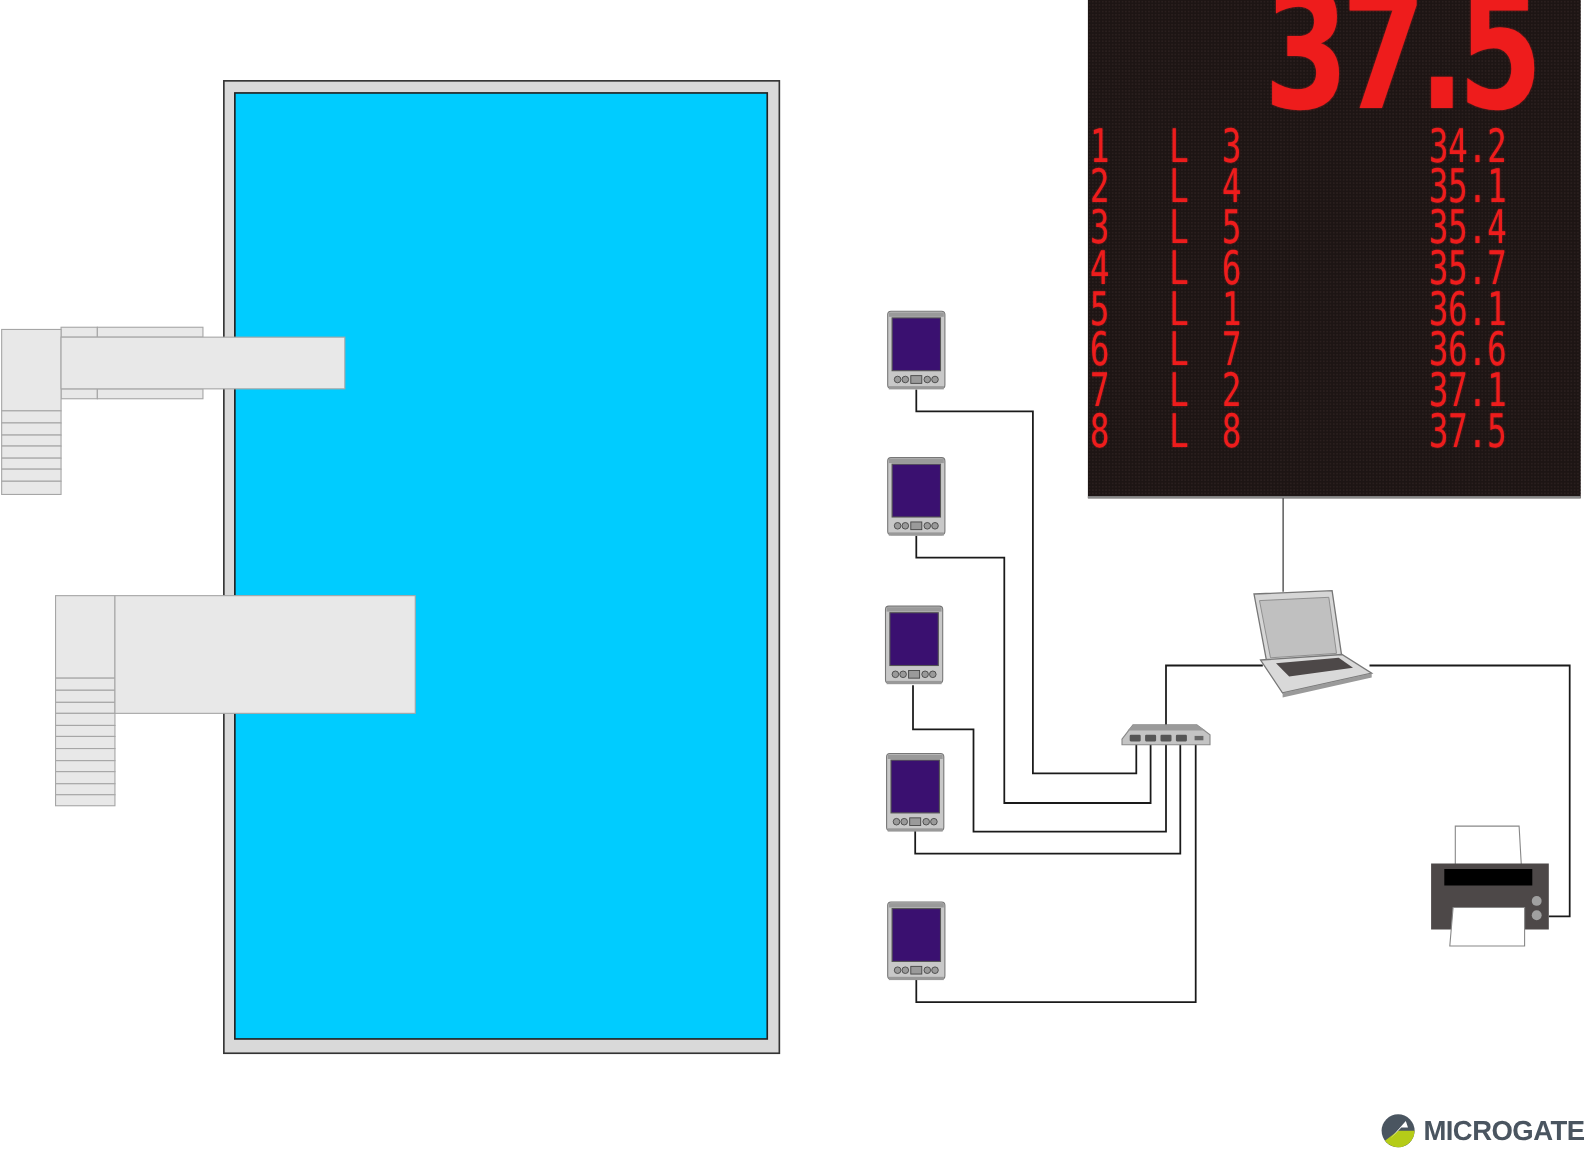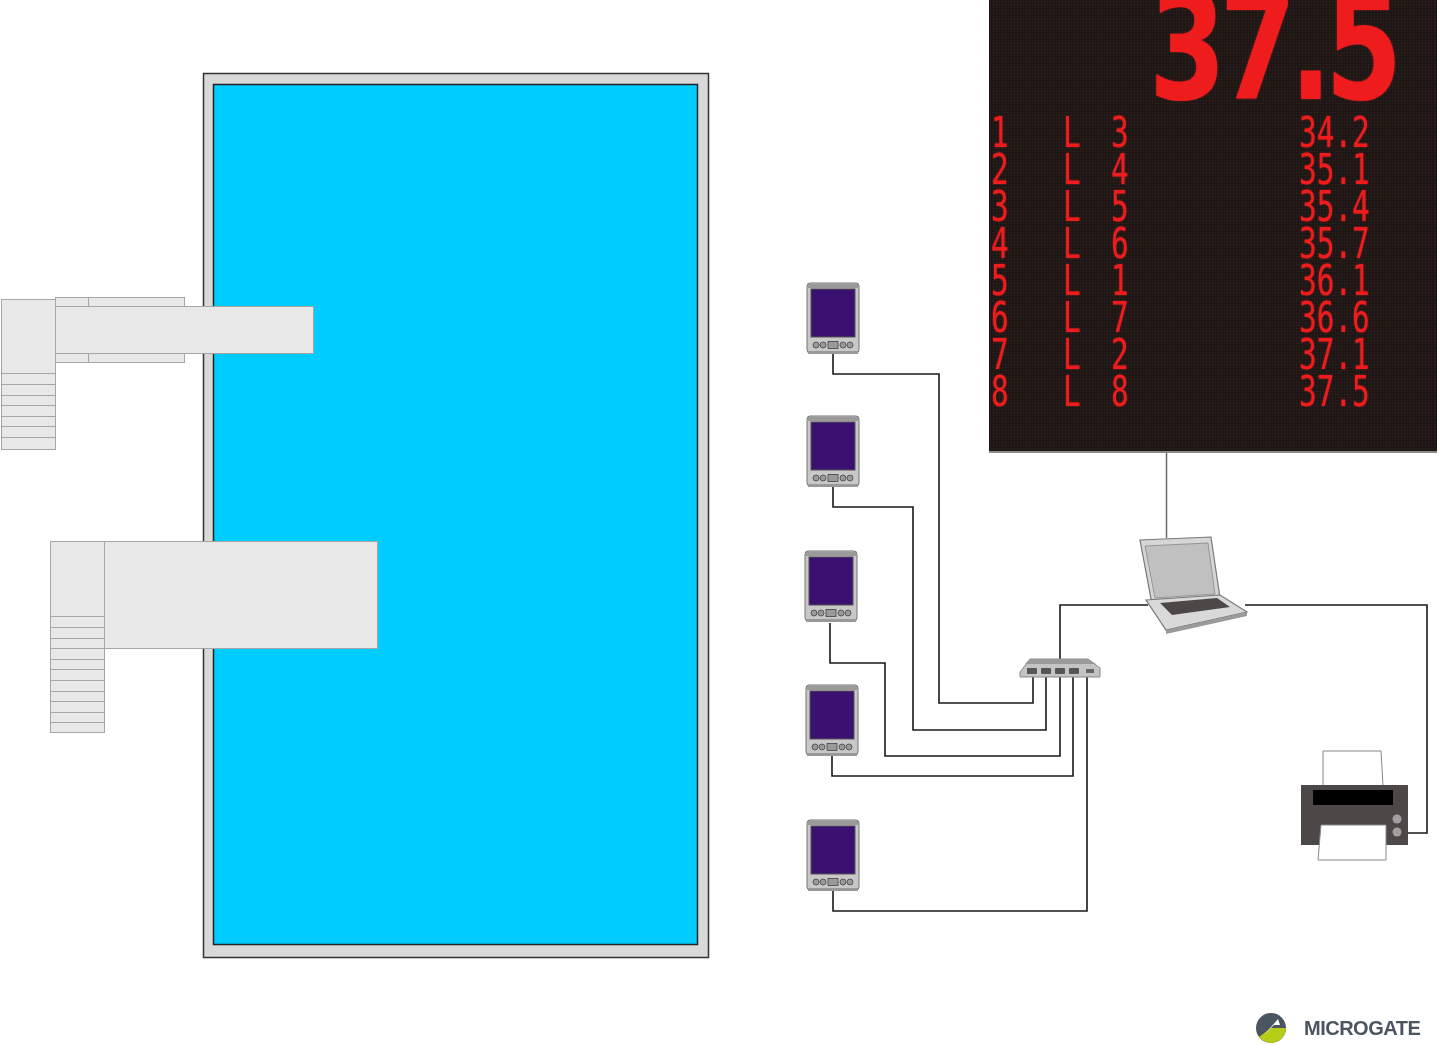--- a/index.html
+++ b/index.html
@@ -24,21 +24,21 @@
     }
     .sb-row { position: absolute; left: 0; width: 448px; height: 37px; font-size: 42px; line-height: 37px; }
     .sb-row span { position: absolute; top: 0; transform: scaleX(0.7); transform-origin: left top; }
     .sb-rank { left: 2px; }
     .sb-lane { left: 74px; }
     .sb-lanenum { left: 122px; }
     .sb-time { left: 310px; }
 
     
     #logo { position: absolute; left: 1256px; top: 1010px; height: 36px; display: flex; align-items: center; }
-    #logo-text { font-size: 20px; font-weight: bold; color: #4a5560; margin-left: 16px; letter-spacing: -0.5px; }
+    #logo-text { font-size: 25px; font-weight: bold; color: #4a5560; margin-left: 6px; letter-spacing: -0.5px; }
   </style>
 </head>
 <body>
 
 <div id="stage">
   <svg width="1445" height="1045" viewBox="0 0 1445 1045" xmlns="http://www.w3.org/2000/svg" style="position:absolute;left:0;top:0">
     <defs>
       <g id="handheld">
         <rect x="0" y="0" width="52" height="70" rx="3" fill="#c8c8c8" stroke="#777" stroke-width="1"></rect>
         <rect x="1" y="1" width="50" height="4" fill="#9a9a9a"></rect>

